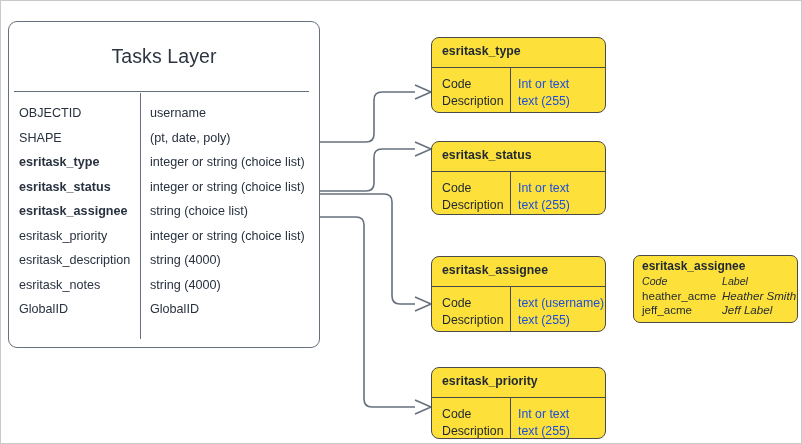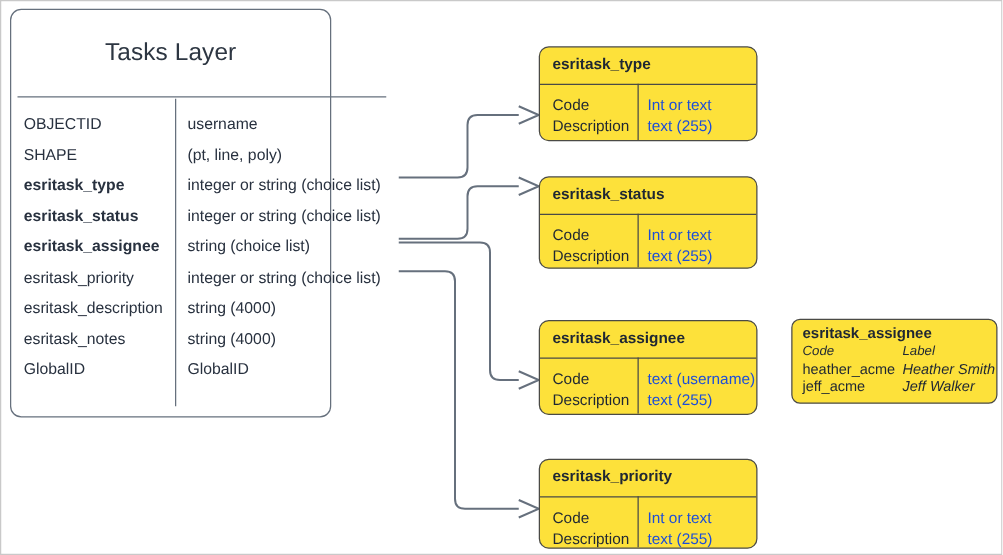--- a/index.html
+++ b/index.html
@@ -22,22 +22,22 @@
   
   .entity {
     position: absolute;
     background: #ffffff;
     border: 1.6px solid #66707d;
     border-radius: 9px;
     box-sizing: border-box;
   }
   #tasks-layer {
     left: 7px;
-    top: 6px;
-    width: 257px;
+    top: 20px;
+    width: 312px;
     height: 327px;
   }
   .entity-title {
     position: absolute;
     left: 0;
     top: 0;
     width: 100%;
     height: 69px;
     line-height: 69px;
     text-align: center;
@@ -214,21 +214,21 @@
     <div class="entity-title-rule"></div>
     <div class="entity-col-rule"></div>
 
     <div class="field-list">
       <div class="field-row">
         <span class="field-name">OBJECTID</span>
         <span class="field-type">username</span>
       </div>
       <div class="field-row">
         <span class="field-name">SHAPE</span>
-        <span class="field-type">(pt, line, poly)</span>
+        <span class="field-type">(pt, date, poly)</span>
       </div>
       <div class="field-row bold">
         <span class="field-name">esritask_type</span>
         <span class="field-type">integer or string (choice list)</span>
       </div>
       <div class="field-row bold">
         <span class="field-name">esritask_status</span>
         <span class="field-type">integer or string (choice list)</span>
       </div>
       <div class="field-row bold">
@@ -331,21 +331,21 @@
       <div class="cvd-row cvd-head">
         <span class="cvd-c1">Code</span>
         <span class="cvd-c2">Label</span>
       </div>
       <div class="cvd-row">
         <span class="cvd-c1">heather_acme</span>
         <span class="cvd-c2">Heather Smith</span>
       </div>
       <div class="cvd-row">
         <span class="cvd-c1">jeff_acme</span>
-        <span class="cvd-c2">Jeff Walker</span>
+        <span class="cvd-c2">Jeff Label</span>
       </div>
       <div class="cvd-row">
         <span class="cvd-c1">....</span>
       </div>
     </div>
   </div>
 
 </div>
 
 </body></html>

